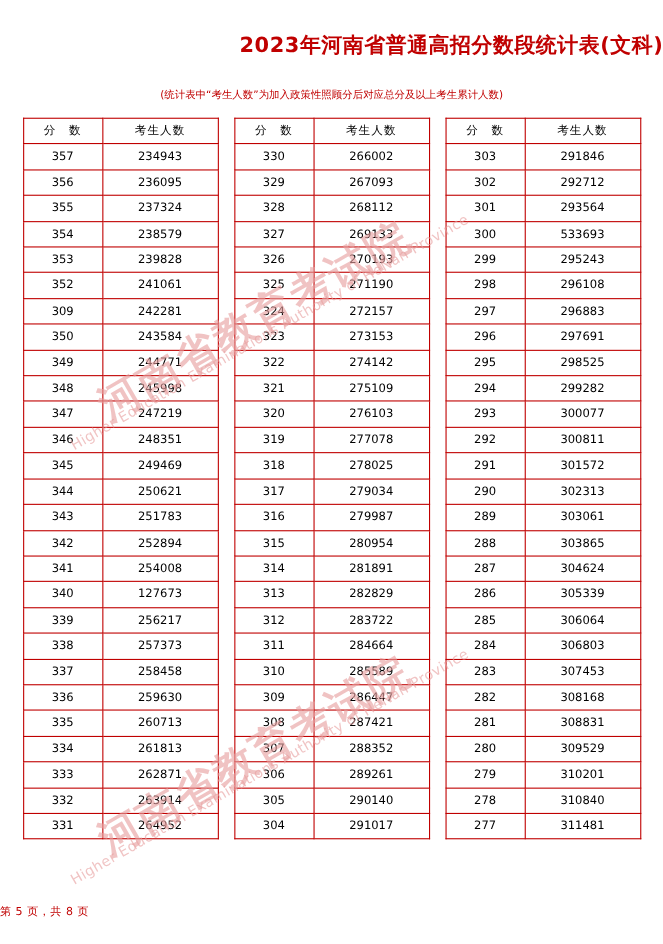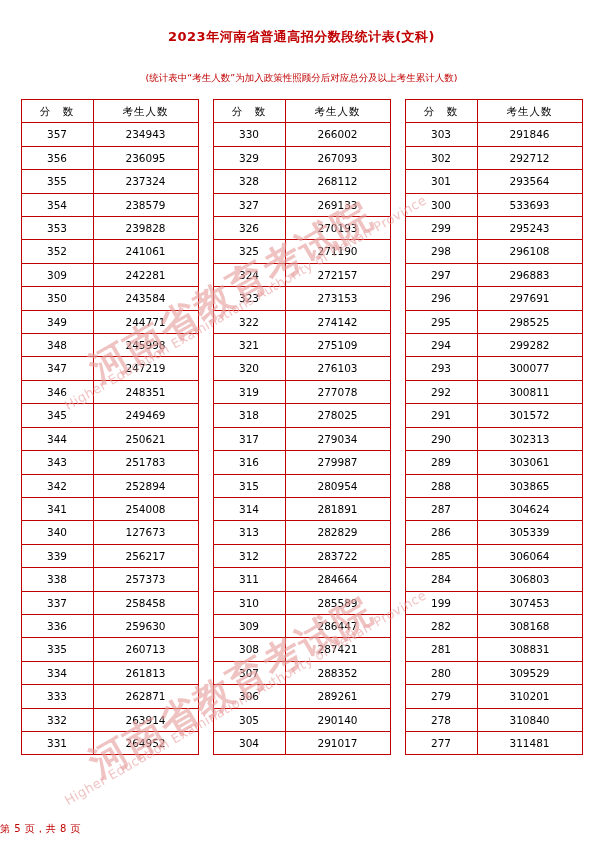--- a/index.html
+++ b/index.html
@@ -14,22 +14,22 @@
     position: relative;
     overflow: hidden;
   }
   .page {
     position: relative;
     width: 603px;
     height: 858px;
     box-sizing: border-box;
   }
   .doc-title {
-    text-align: center;
-    font-size: 13px;
+    text-align: right;
+    font-size: 19px;
     font-weight: bold;
     color: #c00000;
     letter-spacing: 0.5px;
     padding-top: 28px;
     font-family: "DejaVu Sans", sans-serif;
   }
   .doc-subtitle {
     text-align: center;
     font-size: 9.5px;
     color: #c00000;
@@ -448,21 +448,21 @@
           </tr>
           <tr>
             <td>285</td>
             <td>306064</td>
           </tr>
           <tr>
             <td>284</td>
             <td>306803</td>
           </tr>
           <tr>
-            <td>199</td>
+            <td>283</td>
             <td>307453</td>
           </tr>
           <tr>
             <td>282</td>
             <td>308168</td>
           </tr>
           <tr>
             <td>281</td>
             <td>308831</td>
           </tr>

